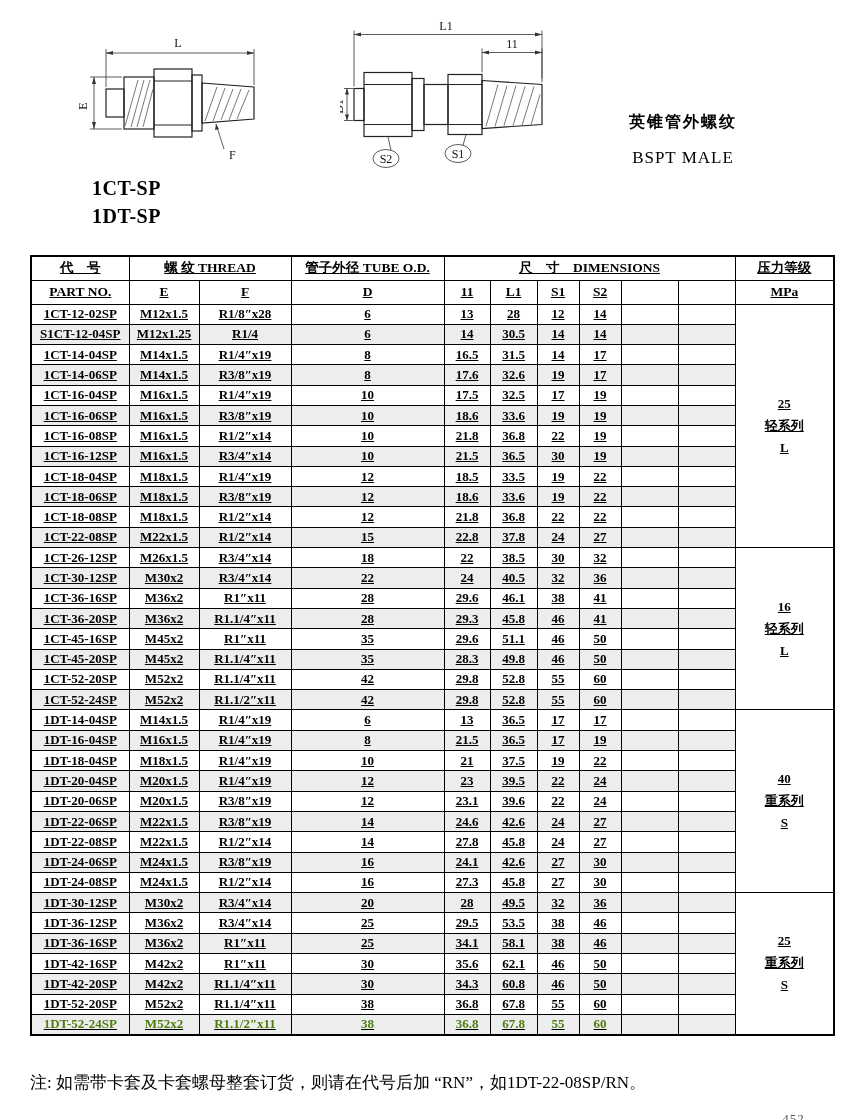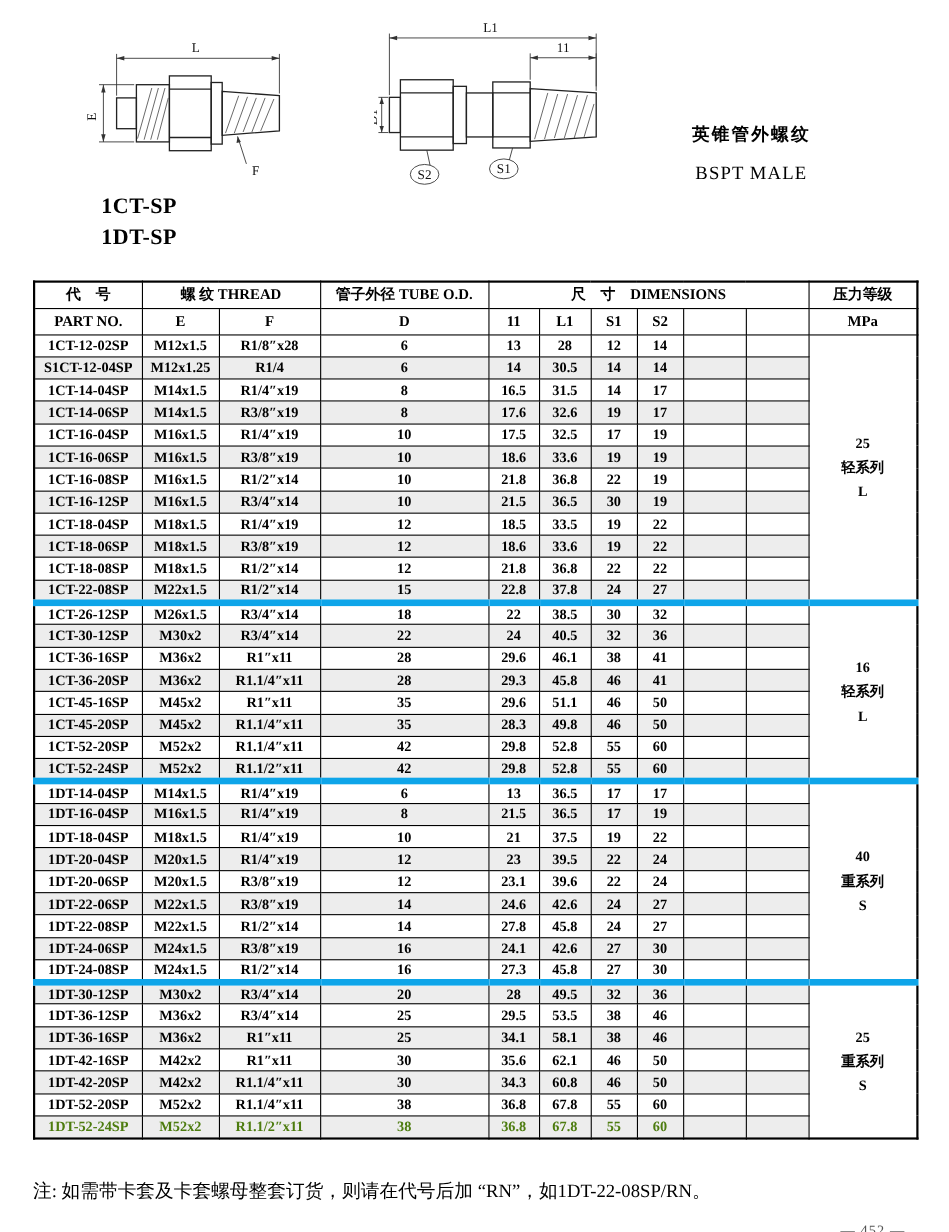--- a/index.html
+++ b/index.html
@@ -25,29 +25,30 @@
   .title-block { position:absolute; left:598px; top:112px; width:170px; text-align:center; }
   .title-cn { font-size:16px; font-weight:bold; letter-spacing:2px; }
   .title-en { font-size:17px; font-weight:normal; letter-spacing:1px; margin-top:15px; }
 
   
   .spec-table {
     position:absolute; left:30px; top:255px; width:803px;
     border-collapse:collapse; table-layout:fixed;
     border:2px solid #000;
     font-family:"Liberation Serif","DejaVu Serif",serif;
+    text-decoration:underline;
   }
   .spec-table th, .spec-table td {
     border:1px solid #000; text-align:center; vertical-align:middle;
     overflow:hidden; white-space:nowrap; padding:0;
   }
   .spec-table thead th { font-weight:bold; font-size:13.5px; height:24px; background:#fff; }
   .spec-table tbody td { font-size:13px; font-weight:bold; height:20.3px; }
   .spec-table tbody tr.stripe td:not(.group-cell) { background:#ededed; }
-  .spec-table tbody tr.group-start td { border-top:6px solid #0ea5e9; }
+  .spec-table tbody tr.group-start td { border-top:1px solid #0ea5e9; }
   .spec-table tbody tr.faded td { color:#4d7c0f; }
   .group-cell { font-size:14px; font-weight:bold; background:#fff; }
   .group-cell div { line-height:22px; }
 
   
   .notes { position:absolute; left:30px; top:1073px; width:810px; }
   .note-cn { font-size:17px; font-weight:normal; line-height:19px; }
   .note-en { font-size:13.5px; font-weight:bold; line-height:19px; font-family:"Liberation Mono","DejaVu Sans Mono",monospace; }
   .page-number { position:absolute; right:40px; bottom:-7px; font-size:13px; color:#555; letter-spacing:1px; }
 </style>

